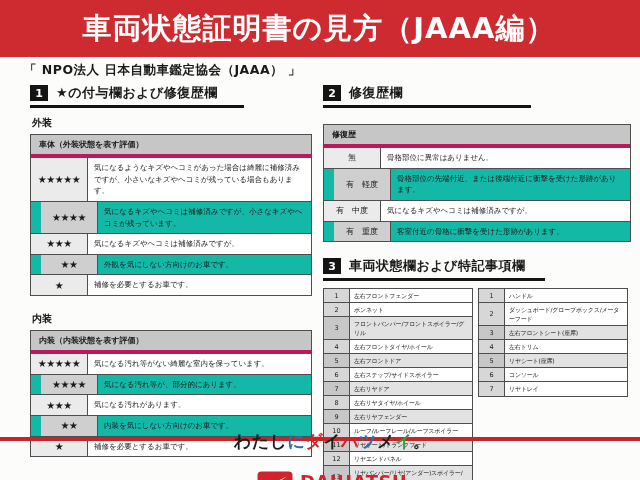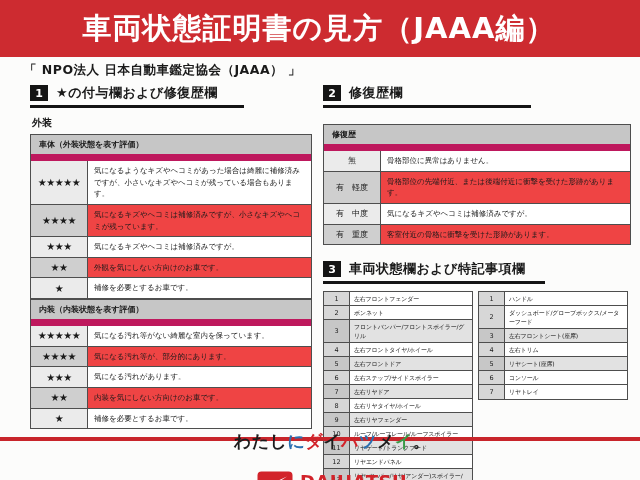--- a/index.html
+++ b/index.html
@@ -41,25 +41,25 @@
   
   .col-left  { position:absolute; top:84px; left:30px;  width:282px; }
   .col-right { position:absolute; top:84px; left:323px; width:308px; }
 
   .group-label { font-size:10px; font-weight:bold; margin:8px 0 4px 2px; }
 
   
   .tbl { border:1px solid #4e4e4e; width:100%; background:#fff; }
   .tbl-caption {
     background:#c6c6c6; font-size:8px; font-weight:bold;
-    padding:4px 8px; border-bottom:7px solid #be185d;
+    padding:4px 8px; border-bottom:4px solid #be185d;
   }
   .trow { display:flex; border-bottom:1px solid #4e4e4e; }
   .trow:last-child { border-bottom:none; }
-  .trow.shaded { background:#ef4444; }
+  .trow.shaded { background:#14b8a6;padding-left:10px; }
   .tcell-label {
     flex:0 0 57px; display:flex; align-items:center; justify-content:center;
     background:#ebebeb; border-right:1px solid #4e4e4e; text-align:center;
     padding:2px; font-size:10px; letter-spacing:-0.5px;
   }
   .trow.shaded .tcell-label { background:#cfcfcf; }
   .tcell-desc {
     flex:1; font-size:7.5px; line-height:1.55; padding:4px 6px;
     display:flex; align-items:center;
   }
@@ -133,20 +133,21 @@
       <div class="trow shaded">
         <div class="tcell-label">★★</div>
         <div class="tcell-desc">外観を気にしない方向けのお車です。</div>
       </div>
       <div class="trow">
         <div class="tcell-label">★</div>
         <div class="tcell-desc">補修を必要とするお車です。</div>
       </div>
     </div>
 
+    <div class="group-label" style="margin-top:16px;">内装</div>
 
     <div class="tbl">
       <div class="tbl-caption">内装（内装状態を表す評価）</div>
       <div class="trow">
         <div class="tcell-label">★★★★★</div>
         <div class="tcell-desc">気になる汚れ等がない綺麗な室内を保っています。</div>
       </div>
       <div class="trow shaded">
         <div class="tcell-label">★★★★</div>
         <div class="tcell-desc">気になる汚れ等が、部分的にあります。</div>

